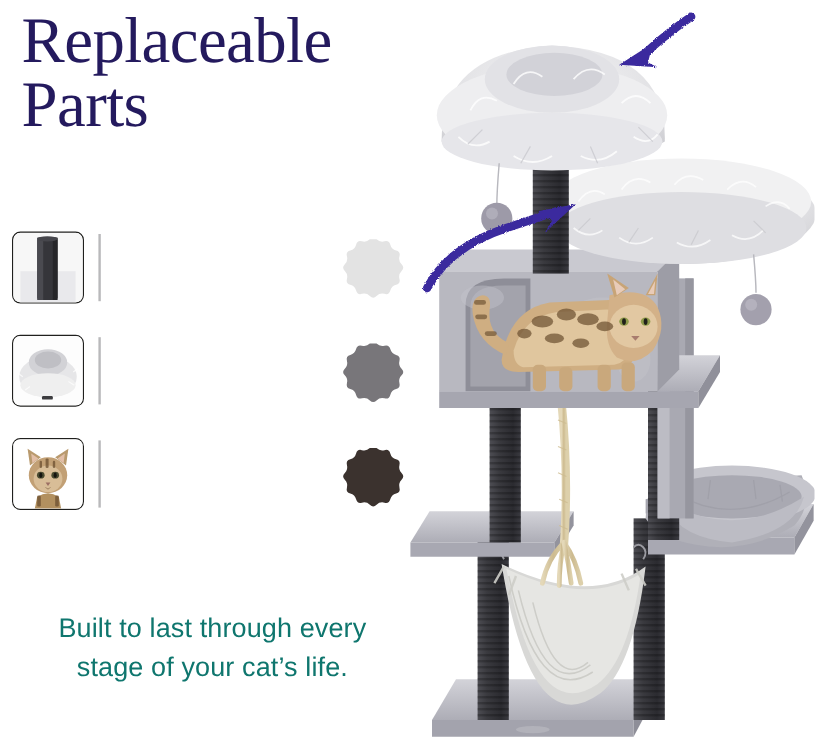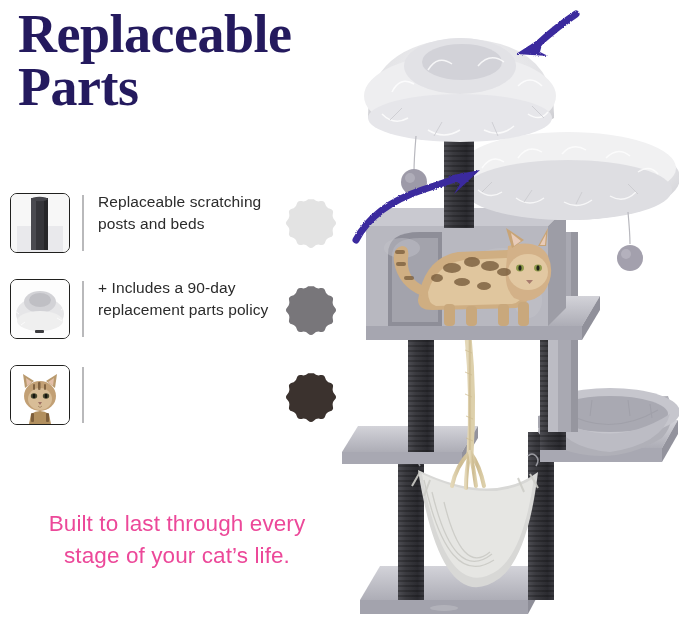--- a/index.html
+++ b/index.html
@@ -10,21 +10,21 @@
     font-family:"Liberation Sans", sans-serif;
     overflow:hidden;
     position:relative;
   }
   #stage{position:absolute;left:0;top:0;width:679px;height:630px;overflow:hidden;background:#fff;}
 
   
   .headline{
     position:absolute;left:18px;top:8px;width:360px;
     font-family:"Liberation Serif", serif;
-    font-weight:700;
+    font-weight:400;
     font-size:54px;
     line-height:0.98;
     letter-spacing:-0.5px;
     color:#241a5e;
     white-space:pre-line;
   }
 
   
   .features{position:absolute;left:6px;top:193px;width:300px;}
   .frow{position:relative;height:86px;}
@@ -58,21 +58,21 @@
   #swatch-0{left:284px;top:196px;}
   #swatch-1{left:284px;top:283px;}
   #swatch-2{left:284px;top:370px;}
 
   
   .tagline{
     position:absolute;left:12px;top:508px;width:330px;
     text-align:center;
     font-size:22.5px;
     line-height:1.42;
-    color:#ec4899;
+    color:#0f766e;
     white-space:pre-line;
     letter-spacing:0.1px;
   }
 
   
   #product{position:absolute;left:332px;top:0;width:347px;height:630px;}
   #product svg{display:block;width:347px;height:630px;}
 
   
   #arrows{position:absolute;left:330px;top:0;width:349px;height:300px;pointer-events:none;}
@@ -93,41 +93,37 @@
         <svg viewBox="0 0 58 58">
           <rect width="58" height="58" fill="#f7f7f7"></rect>
           <rect x="6" y="32" width="46" height="26" fill="#e9e9ec"></rect>
           <rect x="20" y="4" width="17" height="52" rx="2" fill="#35353a"></rect>
           <rect x="20" y="4" width="5" height="52" fill="#4a4a50"></rect>
           <rect x="33" y="4" width="4" height="52" fill="#262629"></rect>
           <ellipse cx="28.5" cy="5" rx="8.5" ry="2.2" fill="#46464c"></ellipse>
         </svg>
       </div>
       <div class="divider"></div>
-      <div class="ftext">Replaceable scratching
-posts and beds</div>
     </div>
 
     <div class="frow">
       <div class="thumb">
         <svg viewBox="0 0 58 58">
           <rect width="58" height="58" fill="#fdfdfd"></rect>
           <ellipse cx="29" cy="34" rx="24" ry="17" fill="#e6e6e8"></ellipse>
           <ellipse cx="29" cy="22" rx="16" ry="11" fill="#d2d2d6"></ellipse>
           <ellipse cx="29" cy="20" rx="11" ry="7" fill="#bfbfc4"></ellipse>
           <ellipse cx="29" cy="41" rx="23" ry="10" fill="#efefef"></ellipse>
           <rect x="24" y="50" width="9" height="3" rx="1" fill="#3c3c3f"></rect>
           <g stroke="#ffffff" stroke-width="1" opacity="0.7">
             <path d="M8 34 L4 31 M14 42 L10 45 M46 38 L51 41 M50 30 L54 27"></path>
           </g>
         </svg>
       </div>
       <div class="divider"></div>
-      <div class="ftext">+ Includes a 90-day
-replacement parts policy</div>
     </div>
 
     <div class="frow">
       <div class="thumb">
         <svg viewBox="0 0 58 58">
           <rect width="58" height="58" fill="#ffffff"></rect>
           <path d="M14 22 L12 8 L23 15 Z" fill="#b99a6e"></path>
           <path d="M44 22 L46 8 L35 15 Z" fill="#b99a6e"></path>
           <path d="M16 20 L15 12 L21 16 Z" fill="#e3bfa8"></path>
           <path d="M42 20 L43 12 L37 16 Z" fill="#e3bfa8"></path>

